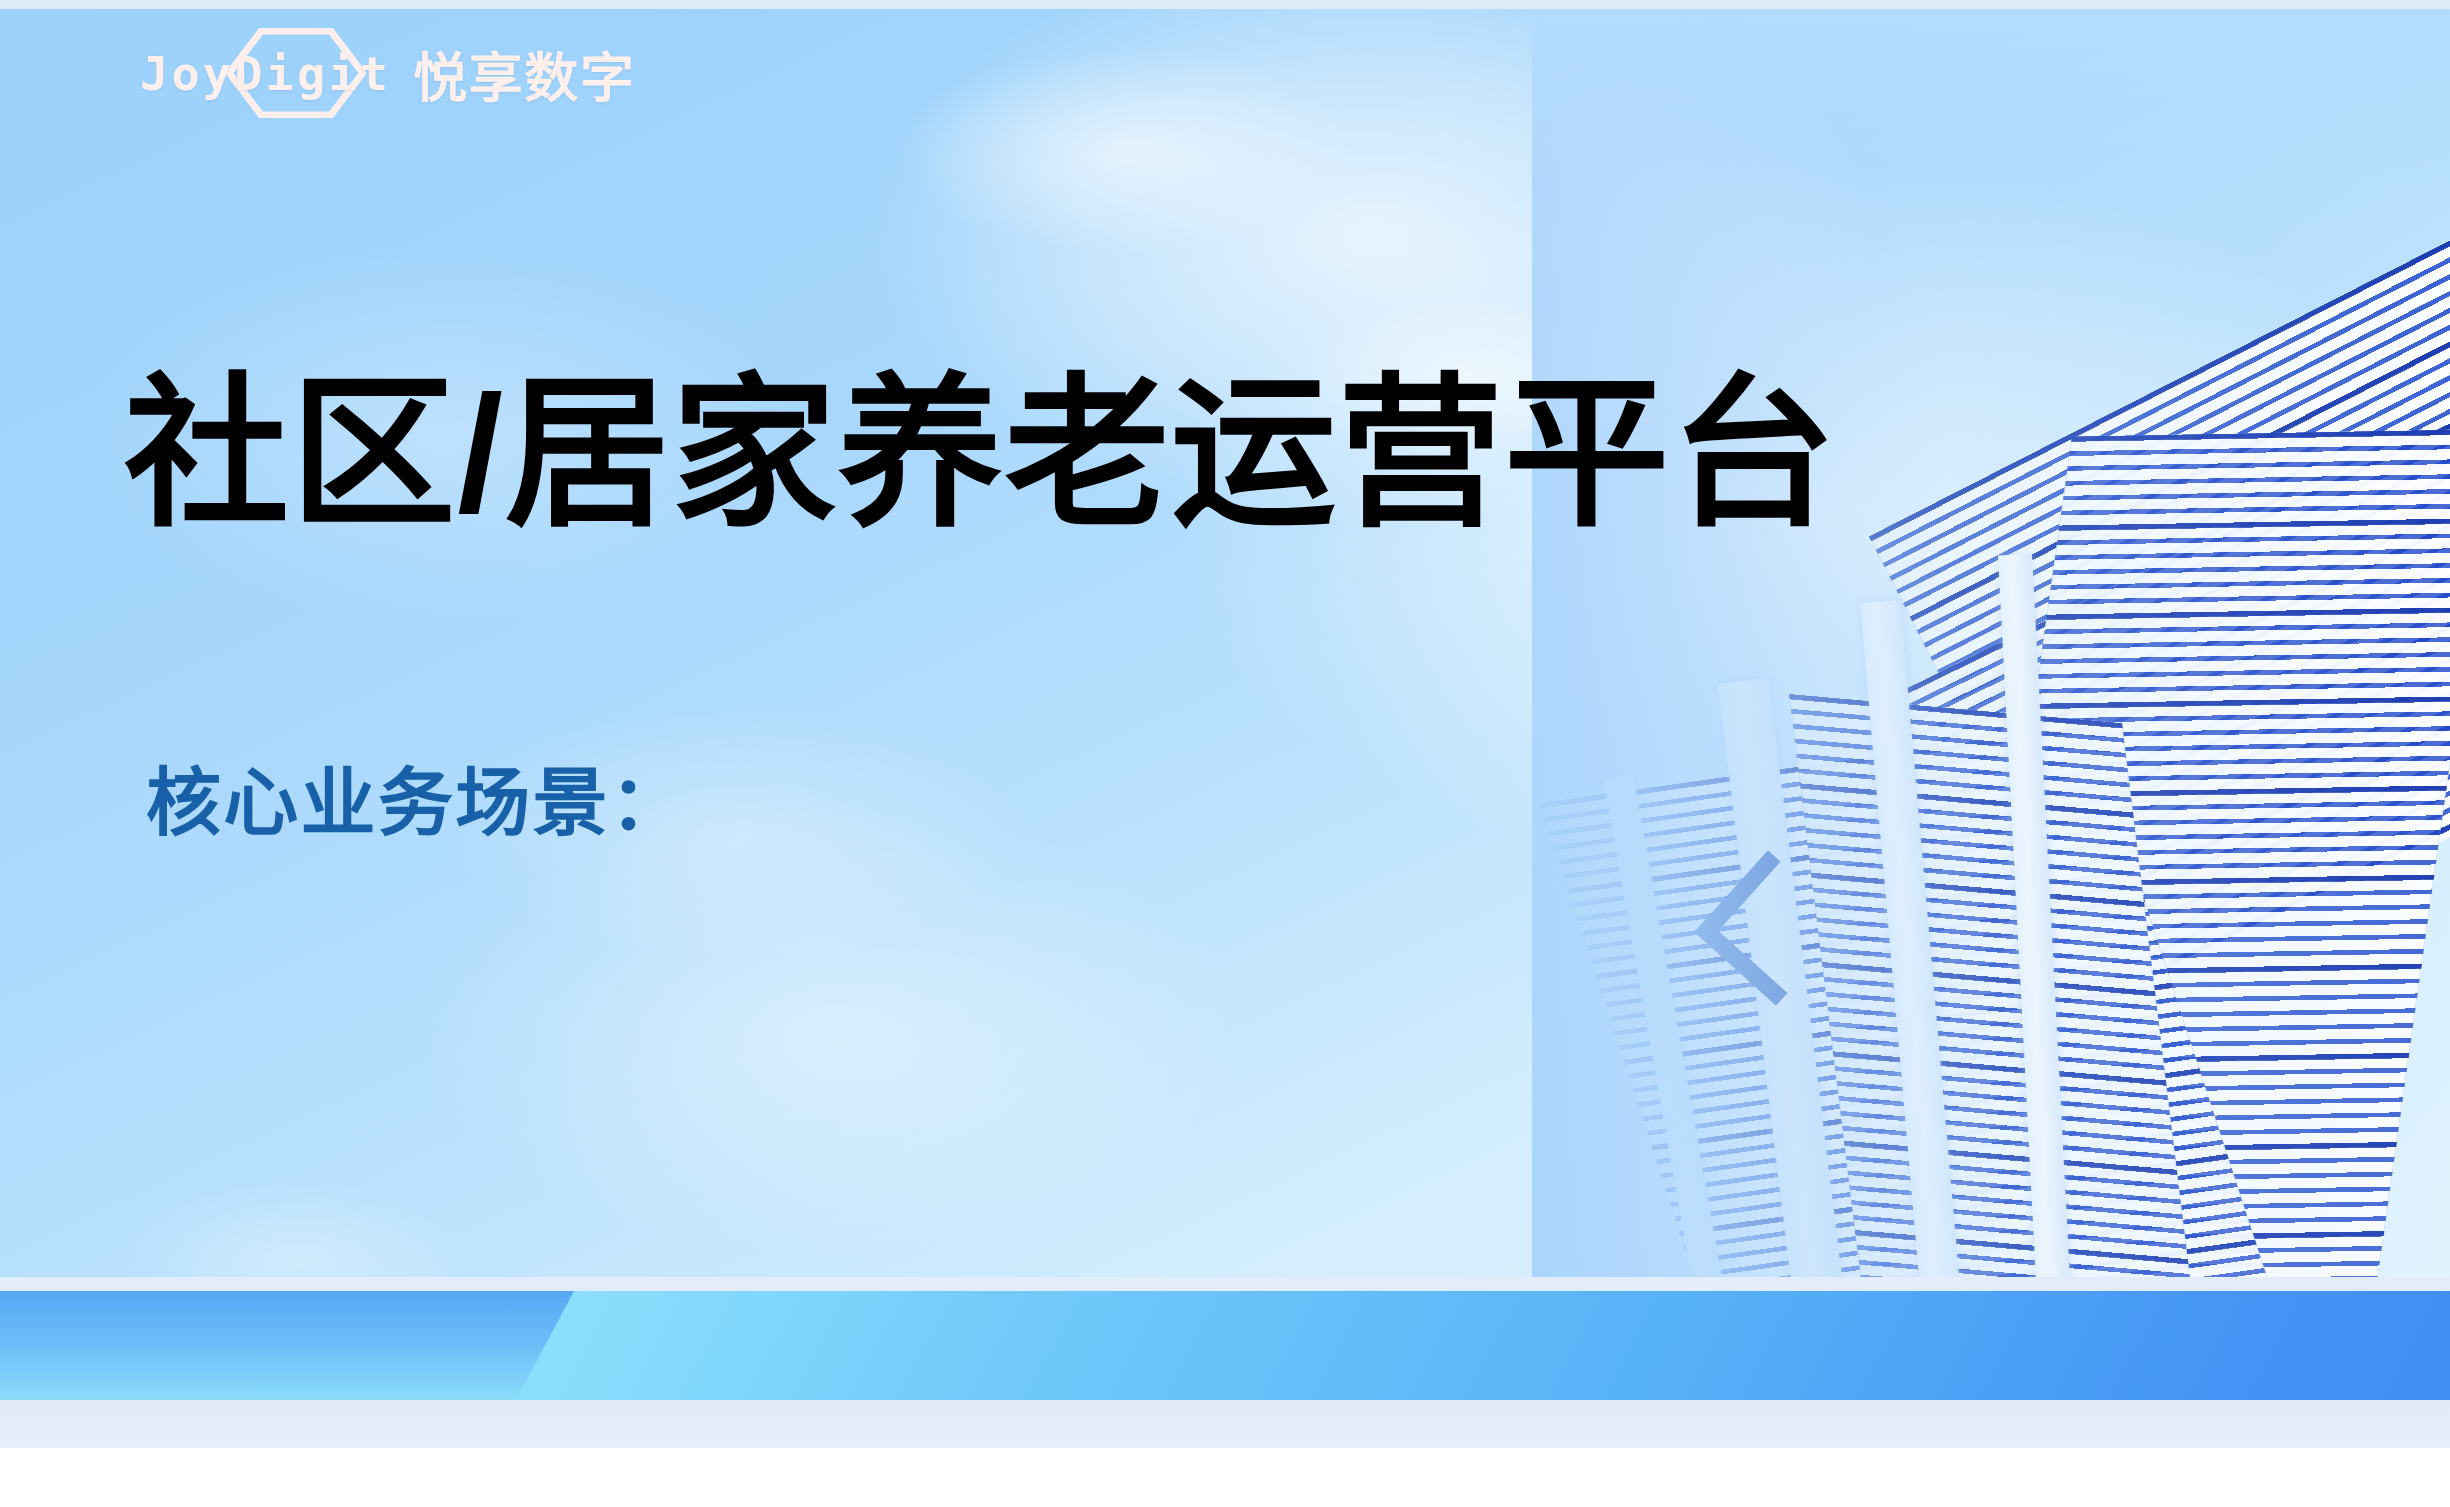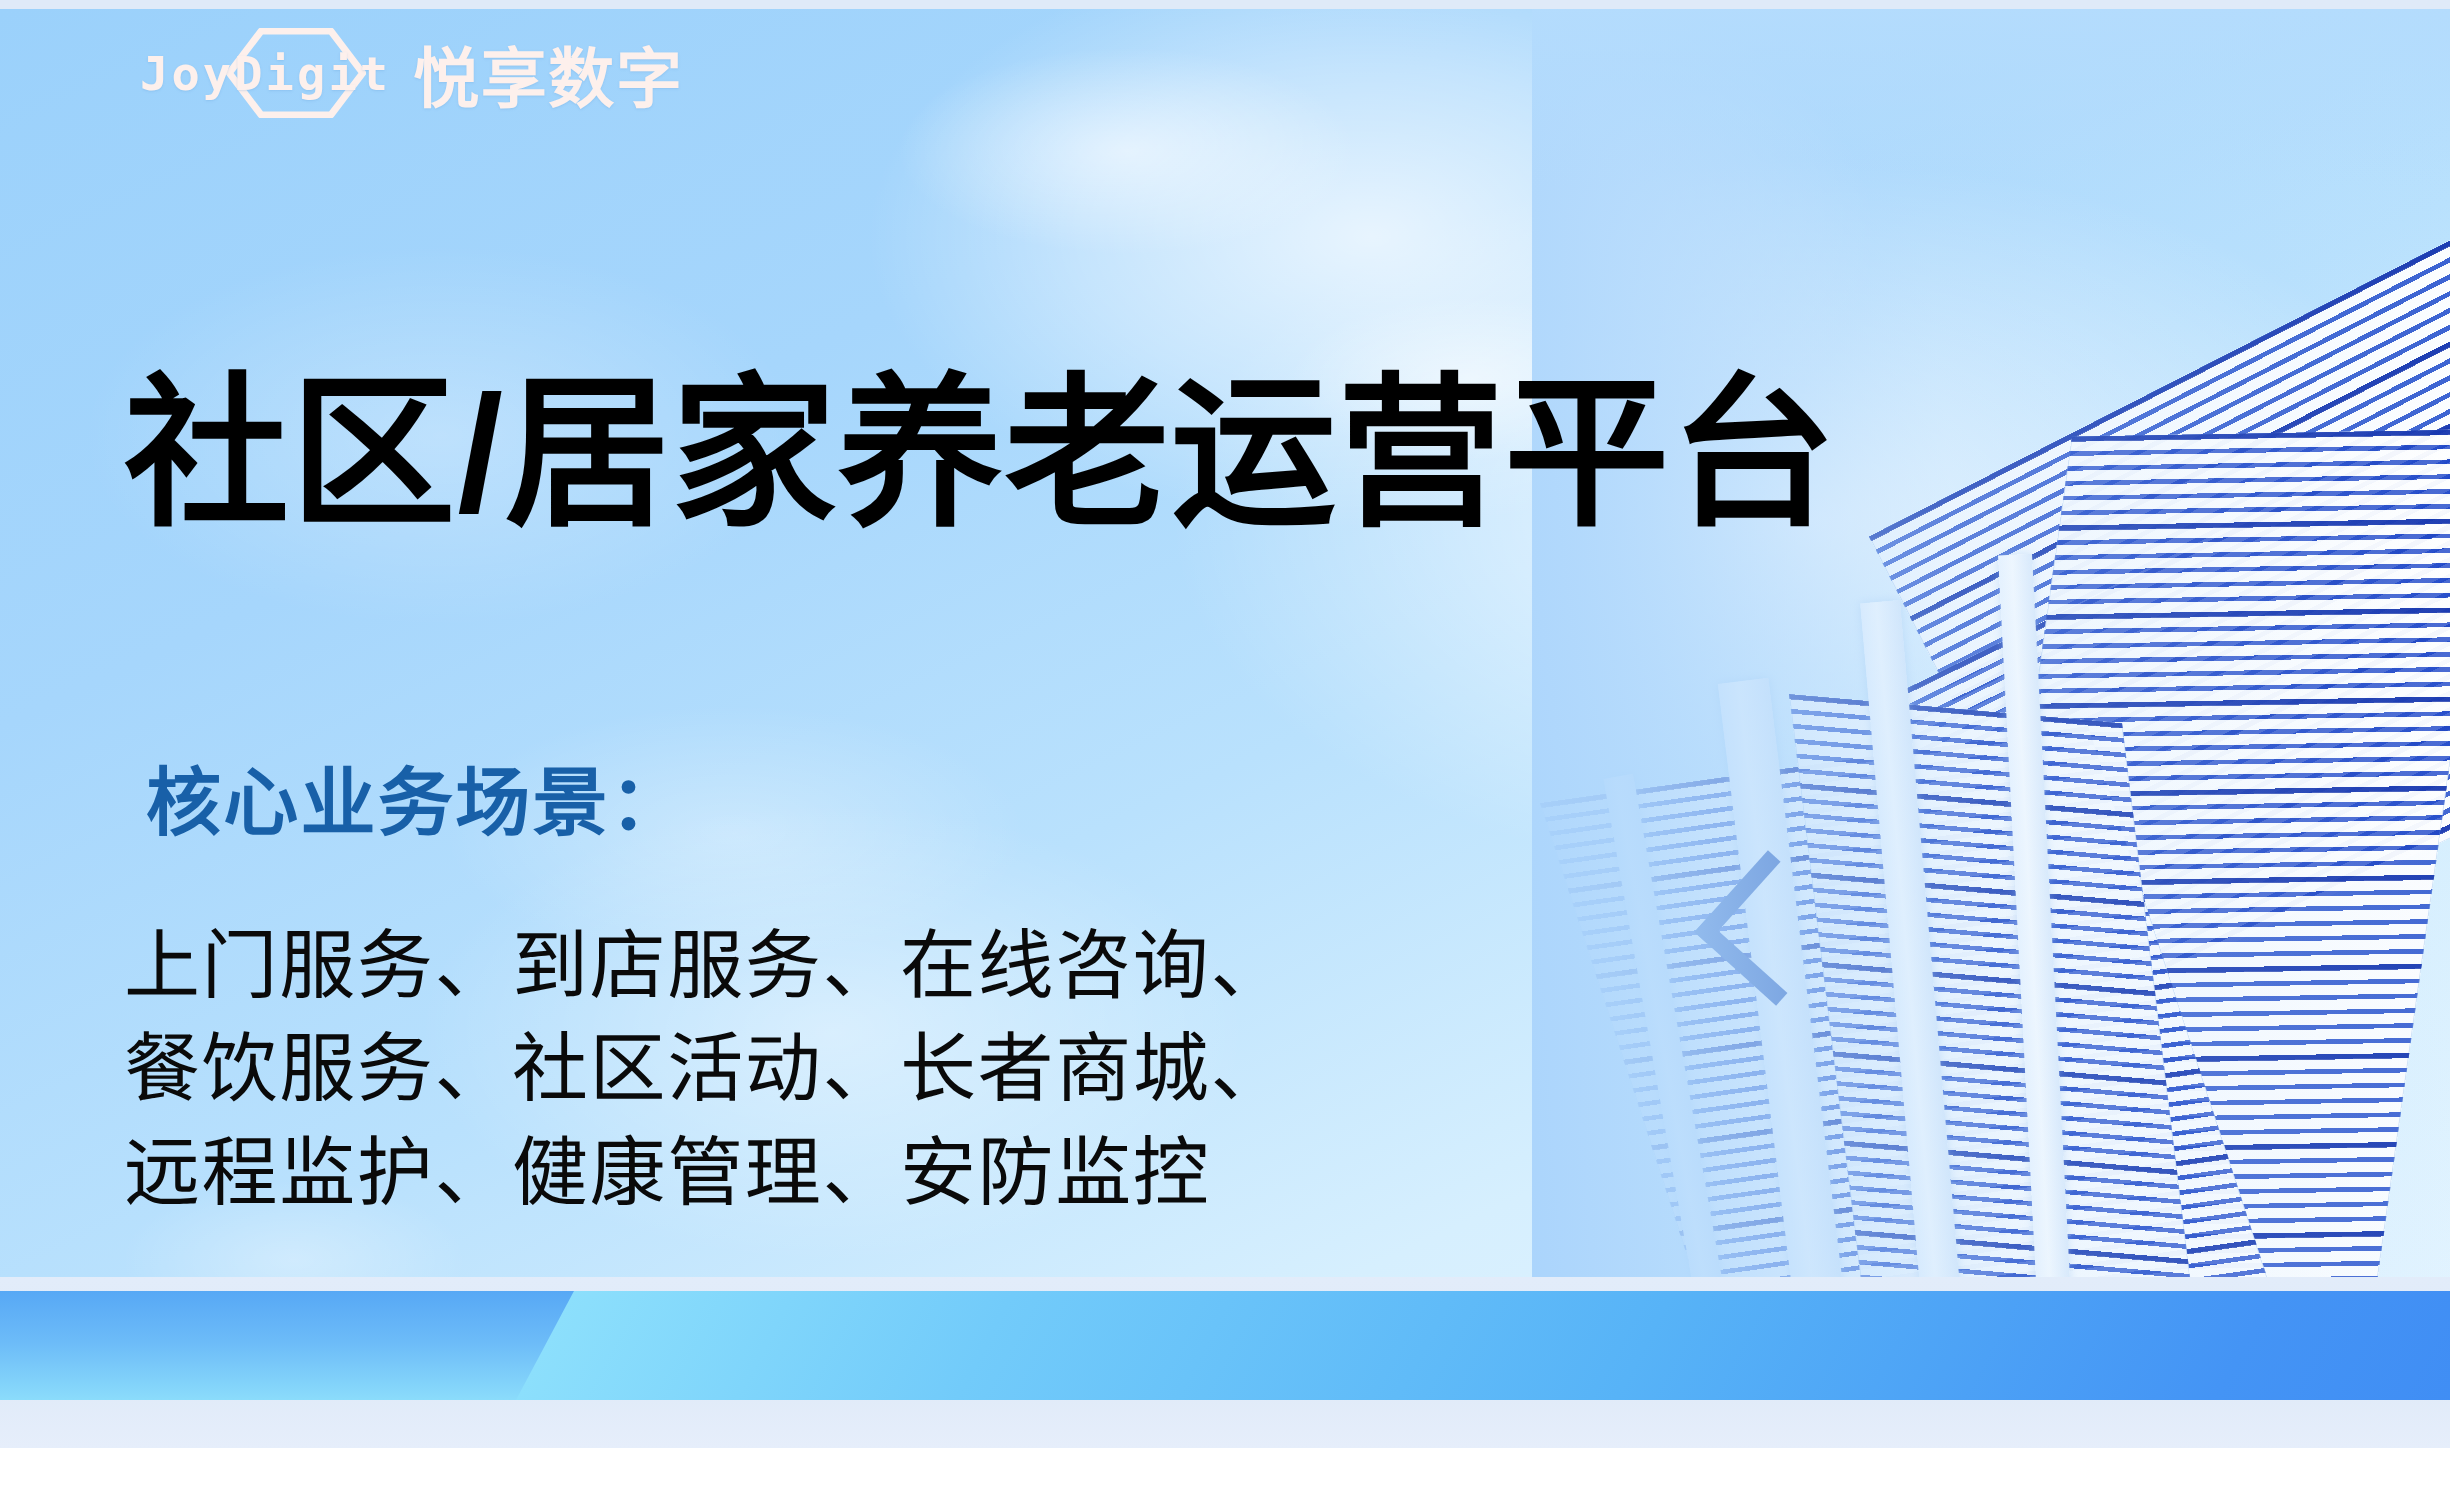--- a/index.html
+++ b/index.html
@@ -168,21 +168,21 @@
     font-weight: 700;
     font-size: 47px;
     letter-spacing: 3.1px;
     color: #fdf0ec;
     text-shadow: 0 0.8px 2.3px rgba(90,150,210,0.25);
   }
   .logo-cn {
     position: relative;
     z-index: 1;
     margin-left: 22px;
-    font-size: 66px;
+    font-size: 54px;
     font-weight: 700;
     color: #fdf0ec;
     letter-spacing: 1.6px;
     text-shadow: 0 0.8px 2.3px rgba(90,150,210,0.25);
   }
 
   
   .headline {
     position: absolute;
     left: 124px; top: 257px;
@@ -291,25 +291,20 @@
       </svg>
     </span>
     <span class="logo-mark">JoyDigit</span>
     <span class="logo-cn">悦享数字</span>
   </div>
 
   <h1 class="headline">社区/居家养老运营平台</h1>
 
   <div class="section-label">核心业务场景：</div>
 
-  <div class="body-lines">
-    <div class="body-line">上门服务、到店服务、在线咨询、</div>
-    <div class="body-line">餐饮服务、社区活动、长者商城、</div>
-    <div class="body-line">远程监护、健康管理、安防监控</div>
-  </div>
 
   <div class="bottom-deco">
     <div class="bottom-base"></div>
     <div class="para para-left"></div>
     <div class="para para-right"></div>
   </div>
 
 </div>
 
 

